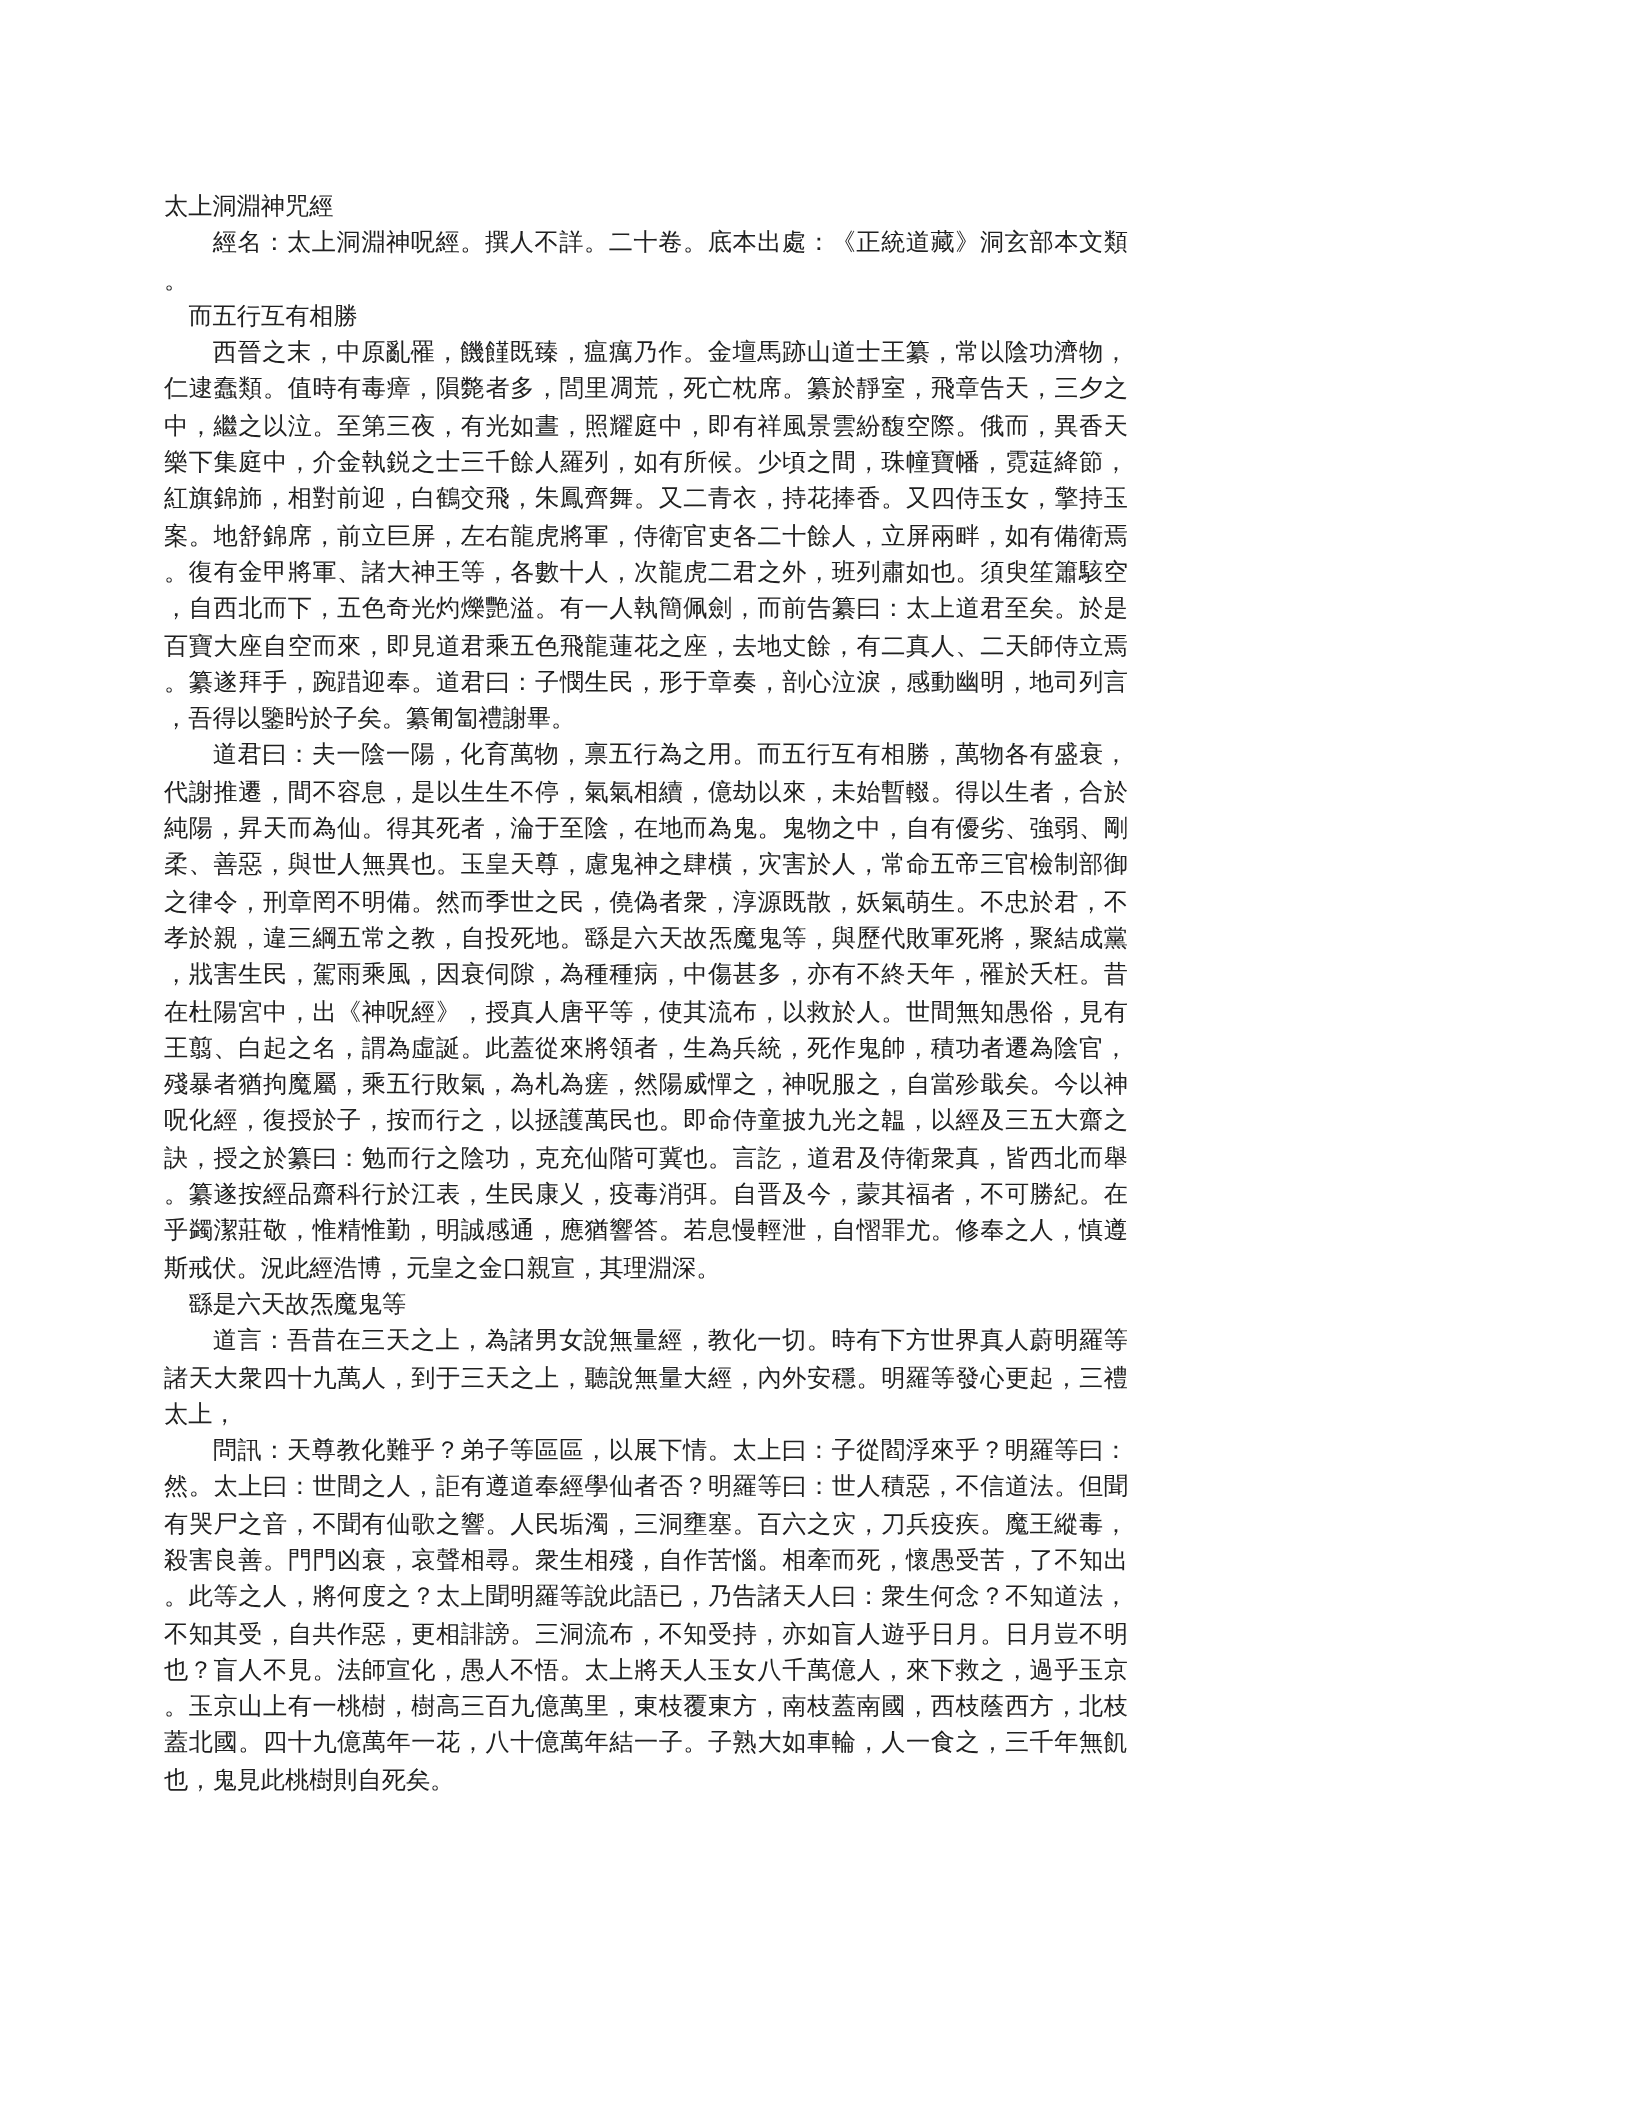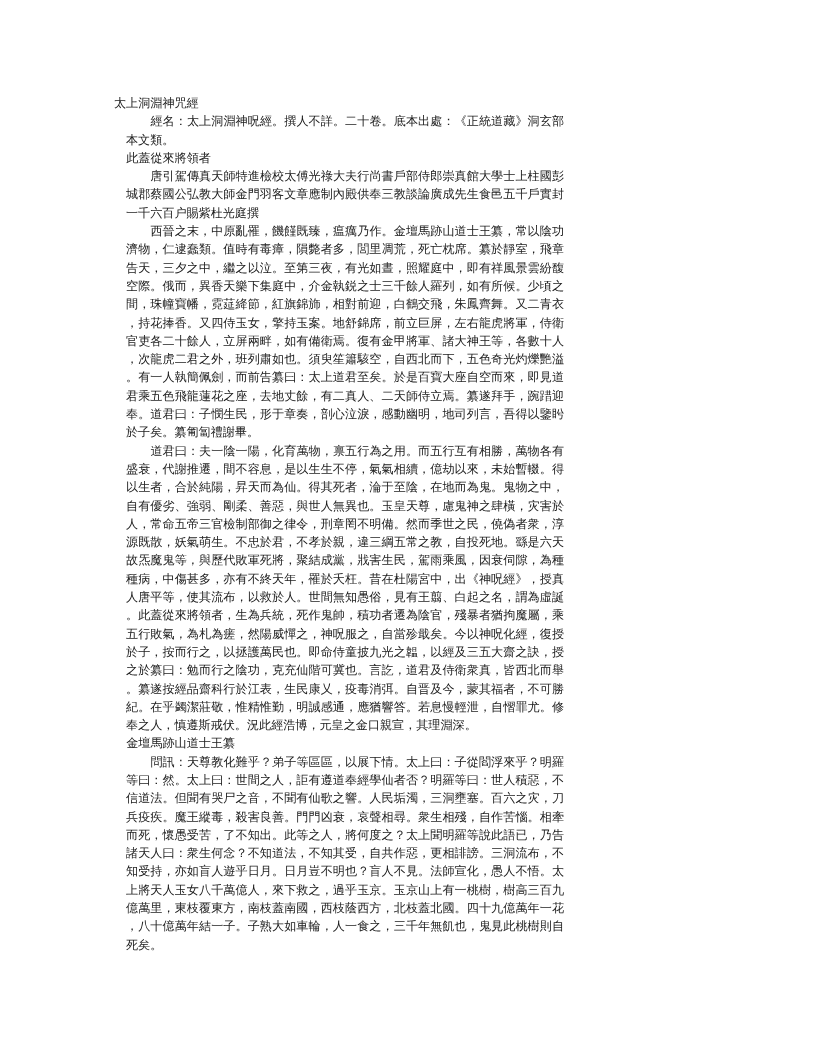--- a/index.html
+++ b/index.html
@@ -11,21 +11,21 @@
     width: 816px;
     height: 1056px;
     font-family: "DejaVu Serif", "Liberation Serif", serif;
     color: #1a1a1a;
     overflow: hidden;
   }
   .page {
     box-sizing: border-box;
     width: 652px;
     height: 1056px;
-    padding: 94px 88px 90px 114px;
+    padding: 94px 88px 90px 82px;
     background: #ffffff;
   }
   .doc-body {
     font-size: 12.1px;
     line-height: 18.3px;
     text-align: justify;
     text-justify: inter-character;
     color: #202020;
     -webkit-font-smoothing: antialiased;
   }
@@ -33,21 +33,20 @@
     margin: 0;
     padding: 0;
     text-align: justify;
     text-justify: inter-character;
     word-break: break-all;
     line-break: anywhere;
   }
   
   .indent2 {
     text-indent: 24.4px;
-    margin-left: 12px;
   }
   
   .indent1 {
     text-indent: 12.2px;
   }
   .flush {
     text-indent: 0;
   }
   
   .para::after {
@@ -62,29 +61,29 @@
 </head>
 <body>
 
 <div class="page">
   <div class="doc-body">
 
     <p class="para flush noshrink">太上洞淵神咒經</p>
 
     <p class="para indent2 noshrink">經名：太上洞淵神呪經。撰人不詳。二十卷。底本出處：《正統道藏》洞玄部本文類。</p>
 
-    <p class="para indent1 noshrink">此蓋從來將領者</p>
+    <p class="para indent1 noshrink">而五行互有相勝</p>
 
-    <p class="para indent2 noshrink">唐引駕傳真天師特進檢校太傅光祿大夫行尚書戶部侍郎崇真館大學士上柱國彭城郡蔡國公弘教大師金門羽客文章應制內殿供奉三教談論廣成先生食邑五千戶實封一千六百户賜紫杜光庭撰</p>
 
     <p class="para indent2 noshrink">西晉之末，中原亂罹，饑饉既臻，瘟癘乃作。金壇馬跡山道士王纂，常以陰功濟物，仁逮蠢類。值時有毒瘴，隕斃者多，閭里凋荒，死亡枕席。纂於靜室，飛章告天，三夕之中，繼之以泣。至第三夜，有光如晝，照耀庭中，即有祥風景雲紛馥空際。俄而，異香天樂下集庭中，介金執鋭之士三千餘人羅列，如有所候。少頃之間，珠幢寶幡，霓莚絳節，紅旗錦斾，相對前迎，白鶴交飛，朱鳳齊舞。又二青衣，持花捧香。又四侍玉女，擎持玉案。地舒錦席，前立巨屏，左右龍虎將軍，侍衛官吏各二十餘人，立屏兩畔，如有備衛焉。復有金甲將軍、諸大神王等，各數十人，次龍虎二君之外，班列肅如也。須臾笙簫駭空，自西北而下，五色奇光灼爍艷溢。有一人執簡佩劍，而前告纂曰：太上道君至矣。於是百寶大座自空而來，即見道君乘五色飛龍蓮花之座，去地丈餘，有二真人、二天師侍立焉。纂遂拜手，踠踖迎奉。道君曰：子憫生民，形于章奏，剖心泣淚，感動幽明，地司列言，吾得以鑒盻於子矣。纂匍匐禮謝畢。</p>
 
     <p class="para indent2 noshrink">道君曰：夫一陰一陽，化育萬物，禀五行為之用。而五行互有相勝，萬物各有盛衰，代謝推遷，間不容息，是以生生不停，氣氣相續，億劫以來，未始暫輟。得以生者，合於純陽，昇天而為仙。得其死者，淪于至陰，在地而為鬼。鬼物之中，自有優劣、強弱、剛柔、善惡，與世人無異也。玉皇天尊，慮鬼神之肆橫，灾害於人，常命五帝三官檢制部御之律令，刑章罔不明備。然而季世之民，僥偽者衆，淳源既散，妖氣萌生。不忠於君，不孝於親，違三綱五常之教，自投死地。繇是六天故炁魔鬼等，與歷代敗軍死將，聚結成黨，戕害生民，駕雨乘風，因衰伺隙，為種種病，中傷甚多，亦有不終天年，罹於夭枉。昔在杜陽宮中，出《神呪經》，授真人唐平等，使其流布，以救於人。世間無知愚俗，見有王翦、白起之名，謂為虛誕。此蓋從來將領者，生為兵統，死作鬼帥，積功者遷為陰官，殘暴者猶拘魔屬，乘五行敗氣，為札為瘥，然陽威憚之，神呪服之，自當殄戢矣。今以神呪化經，復授於子，按而行之，以拯護萬民也。即命侍童披九光之韞，以經及三五大齋之訣，授之於纂曰：勉而行之陰功，克充仙階可冀也。言訖，道君及侍衛衆真，皆西北而舉。纂遂按經品齋科行於江表，生民康乂，疫毒消弭。自晋及今，蒙其福者，不可勝紀。在乎蠲潔莊敬，惟精惟勤，明誠感通，應猶響答。若息慢輕泄，自慴罪尤。修奉之人，慎遵斯戒伏。況此經浩博，元皇之金口親宣，其理淵深。</p>
 
 
-    <p class="para indent1 noshrink">金壇馬跡山道士王纂</p>
+    <p class="para indent1 noshrink">繇是六天故炁魔鬼等</p>
 
 
+    <p class="para indent2 noshrink">道言：吾昔在三天之上，為諸男女說無量經，教化一切。時有下方世界真人蔚明羅等諸天大衆四十九萬人，到于三天之上，聽說無量大經，內外安穩。明羅等發心更起，三禮太上，</p>
 
     <p class="para indent2 noshrink">問訊：天尊教化難乎？弟子等區區，以展下情。太上曰：子從閻浮來乎？明羅等曰：然。太上曰：世間之人，詎有遵道奉經學仙者否？明羅等曰：世人積惡，不信道法。但聞有哭尸之音，不聞有仙歌之響。人民垢濁，三洞壅塞。百六之灾，刀兵疫疾。魔王縱毒，殺害良善。門門凶衰，哀聲相尋。衆生相殘，自作苦惱。相牽而死，懷愚受苦，了不知出。此等之人，將何度之？太上聞明羅等說此語已，乃告諸天人曰：衆生何念？不知道法，不知其受，自共作惡，更相誹謗。三洞流布，不知受持，亦如盲人遊乎日月。日月豈不明也？盲人不見。法師宣化，愚人不悟。太上將天人玉女八千萬億人，來下救之，過乎玉京。玉京山上有一桃樹，樹高三百九億萬里，東枝覆東方，南枝蓋南國，西枝蔭西方，北枝蓋北國。四十九億萬年一花，八十億萬年結一子。子熟大如車輪，人一食之，三千年無飢也，鬼見此桃樹則自死矣。</p>
 
   </div>
 </div>
 
 </body></html>

